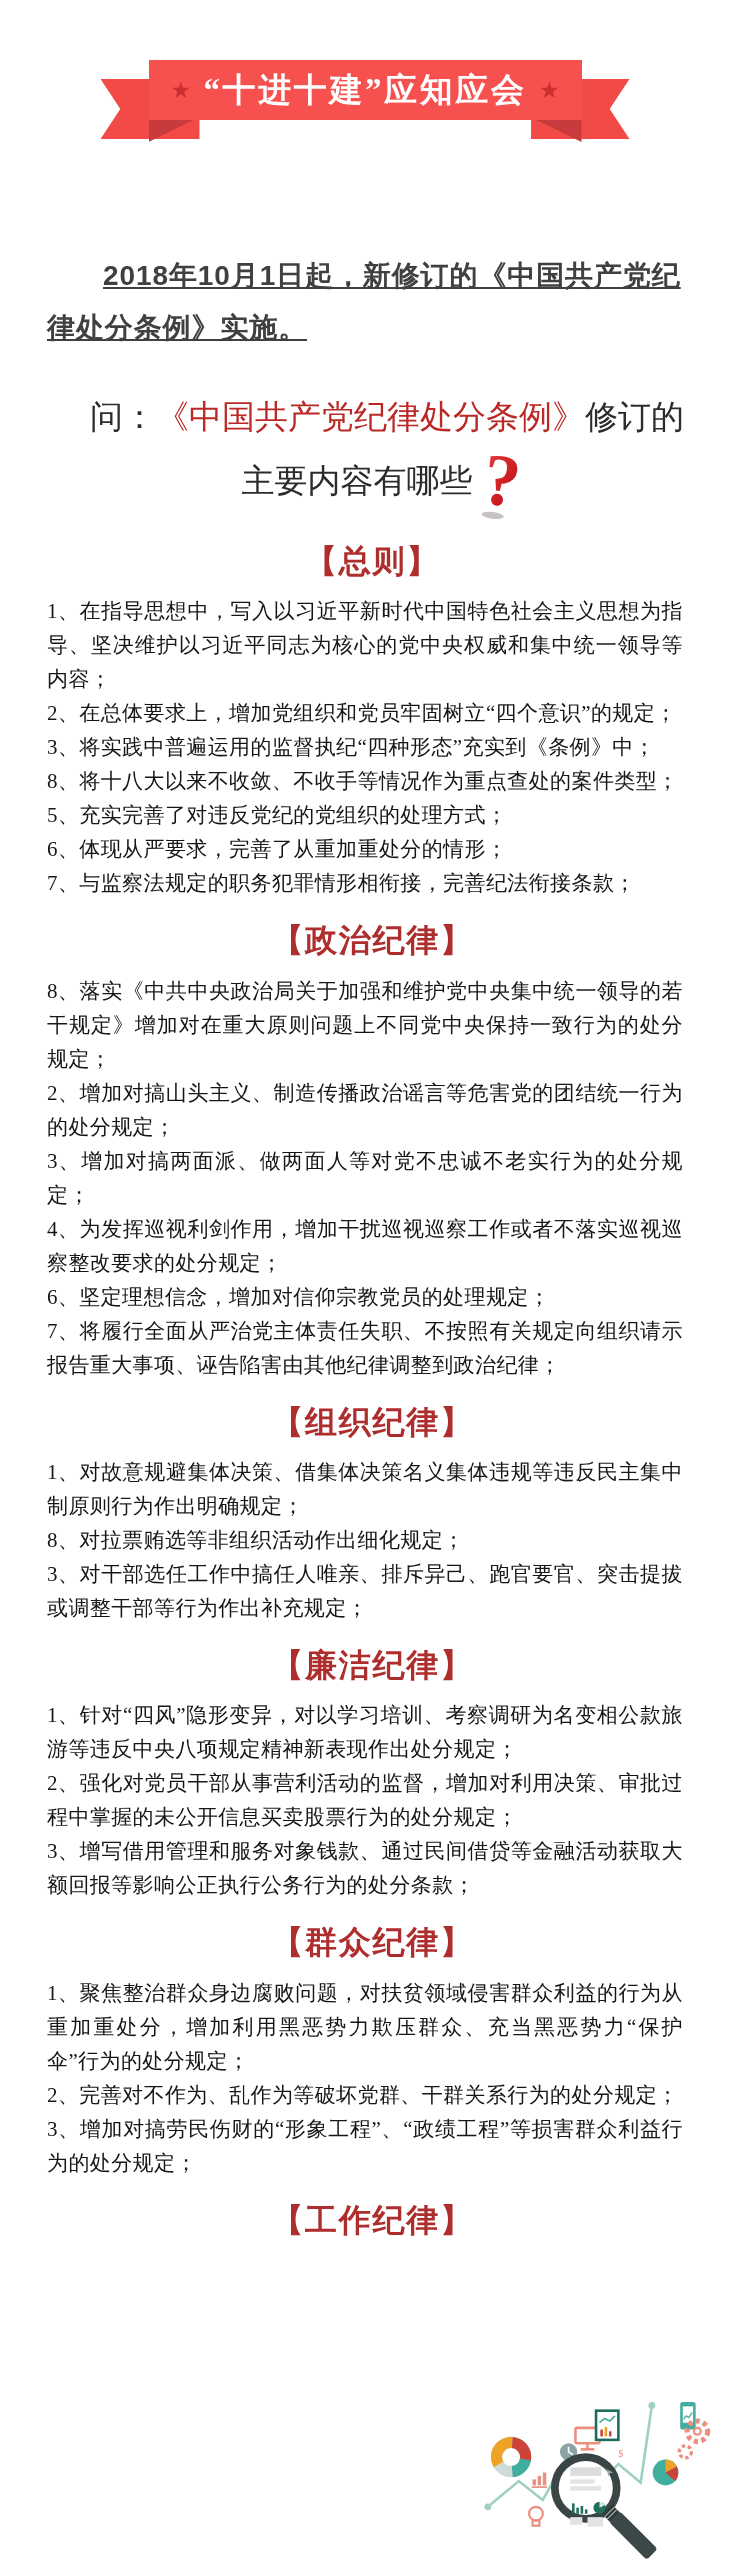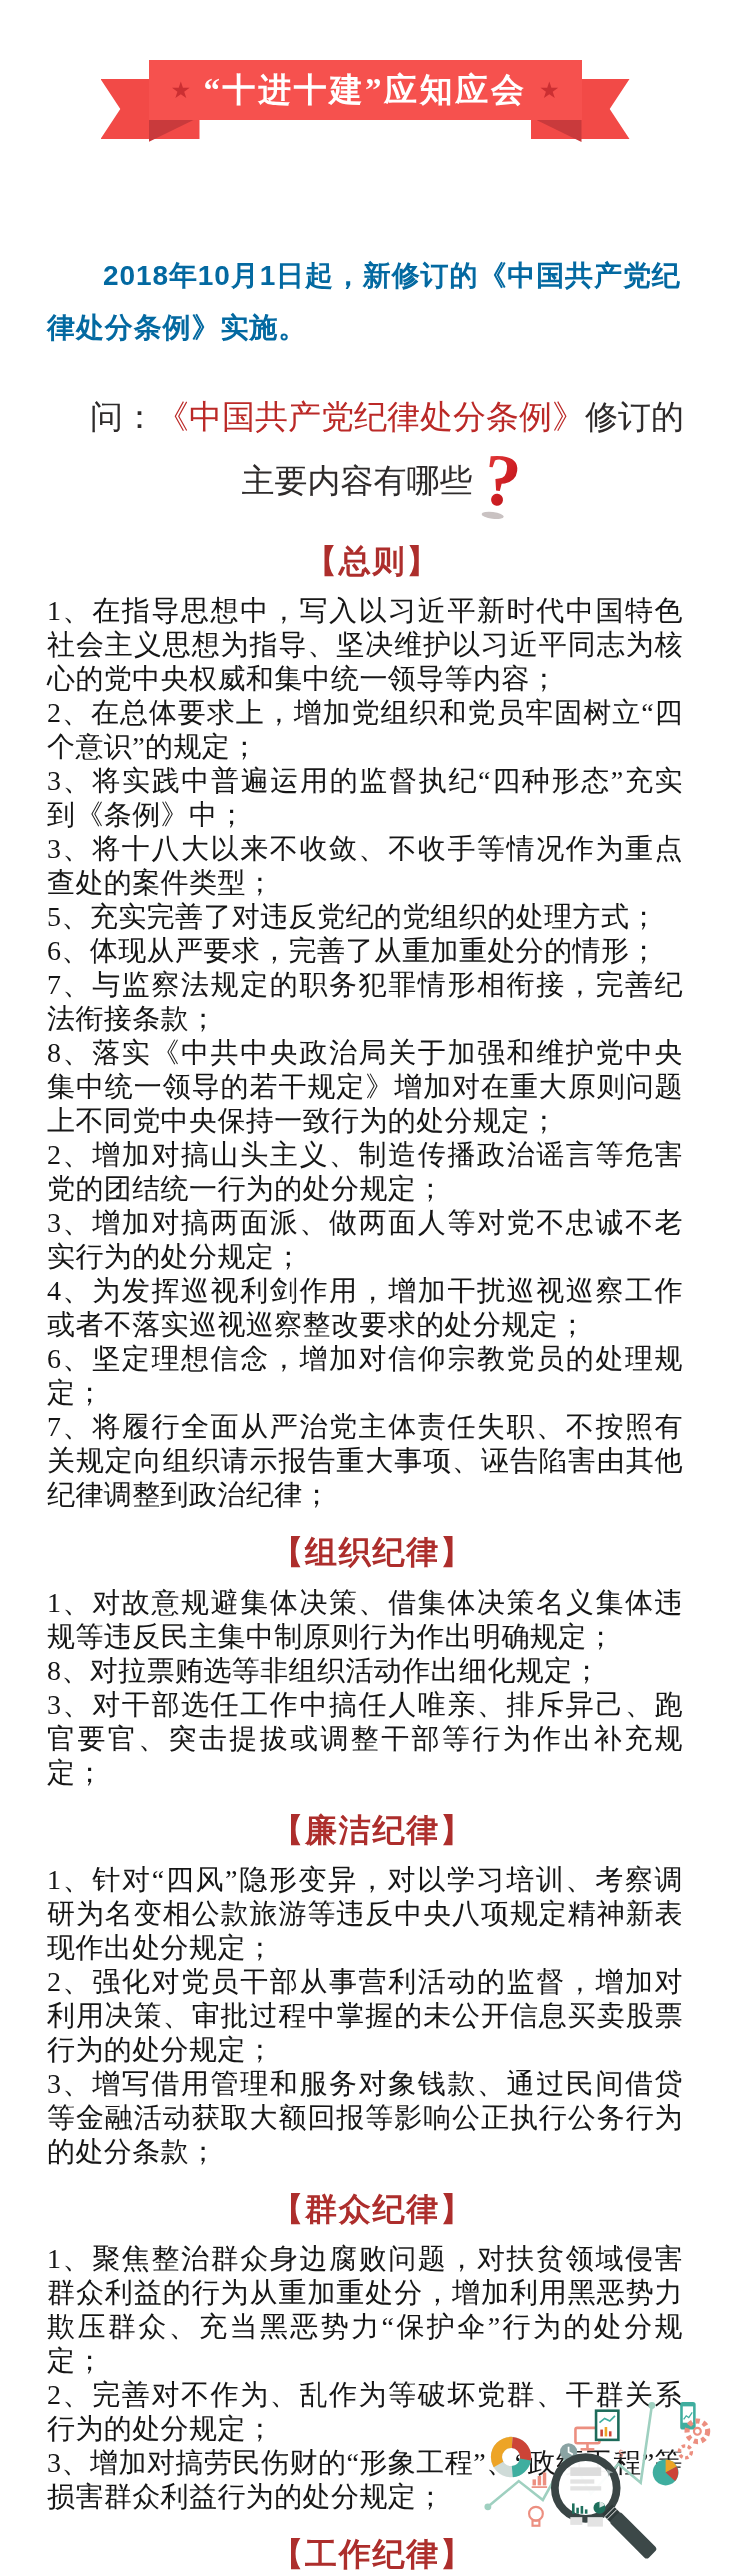--- a/index.html
+++ b/index.html
@@ -23,39 +23,40 @@
     padding:0 22px; box-sizing:border-box;
   }
   .star { color:#cb2f32; font-size:23px; line-height:1; }
   .banner-title {
     margin:0; color:#ffffff; font-size:33px; font-weight:bold; letter-spacing:2.6px;
     font-family:"Liberation Serif","DejaVu Serif",serif; white-space:nowrap;
   }
 
   
   .intro {
-    margin:89px 47px 0; text-indent:2em; color:#0369a1;
+    margin:89px 47px 0; text-indent:2em; color:#404040;
     font:bold 28px/1.85 "Liberation Sans","DejaVu Sans",sans-serif;
     letter-spacing:0.9px;
+    text-decoration:underline;
   }
 
   
   .question { margin-top:39px; text-align:center; color:#2e2b2b; font-size:33px; }
   .q-line { line-height:1.5;margin-left:44px; }
   .q-red { color:#bb2927; }
   .qmark { vertical-align:-29px; margin-left:5.2px; transform:rotate(7deg); }
 
   
   #sections { margin-top:1.7px; }
   .sec-title {
     margin:19px 0 10.3px; text-align:center; font-size:32px; font-weight:bold;
     color:#ad2e2c; letter-spacing:1.7px;padding-left:15px;
   }
   .item {
-    margin:0 47px; font-size:28px; line-height:34px; color:#161616;
+    margin:0 47px; font-size:21px; line-height:34px; color:#161616;
     text-align:justify; letter-spacing:0.4px;
   }
 
   
   .deco { position:absolute; right:0; bottom:8.6px; }
 </style>
 </head>
 <body>
 
 <div class="page">
@@ -88,26 +89,27 @@
         <text x="6" y="74" font-size="86" font-weight="bold" fill="url(#qg)" font-family="Liberation Serif, serif">?</text>
       </svg></div>
   </div>
 
   <div id="sections">
       <section>
         <h2 class="sec-title">【总则】</h2>
         <p class="item">1、在指导思想中，写入以习近平新时代中国特色社会主义思想为指导、坚决维护以习近平同志为核心的党中央权威和集中统一领导等内容；</p>
         <p class="item">2、在总体要求上，增加党组织和党员牢固树立“四个意识”的规定；</p>
         <p class="item">3、将实践中普遍运用的监督执纪“四种形态”充实到《条例》中；</p>
-        <p class="item">3、将十八大以来不收敛、不收手等情况作为重点查处的案件类型；</p>
+        <p class="item">8、将十八大以来不收敛、不收手等情况作为重点查处的案件类型；</p>
         <p class="item">5、充实完善了对违反党纪的党组织的处理方式；</p>
         <p class="item">6、体现从严要求，完善了从重加重处分的情形；</p>
         <p class="item">7、与监察法规定的职务犯罪情形相衔接，完善纪法衔接条款；</p>
       </section>
       <section>
+        <h2 class="sec-title">【政治纪律】</h2>
         <p class="item">8、落实《中共中央政治局关于加强和维护党中央集中统一领导的若干规定》增加对在重大原则问题上不同党中央保持一致行为的处分规定；</p>
         <p class="item">2、增加对搞山头主义、制造传播政治谣言等危害党的团结统一行为的处分规定；</p>
         <p class="item">3、增加对搞两面派、做两面人等对党不忠诚不老实行为的处分规定；</p>
         <p class="item">4、为发挥巡视利剑作用，增加干扰巡视巡察工作或者不落实巡视巡察整改要求的处分规定；</p>
         <p class="item">6、坚定理想信念，增加对信仰宗教党员的处理规定；</p>
         <p class="item">7、将履行全面从严治党主体责任失职、不按照有关规定向组织请示报告重大事项、诬告陷害由其他纪律调整到政治纪律；</p>
       </section>
       <section>
         <h2 class="sec-title">【组织纪律】</h2>
         <p class="item">1、对故意规避集体决策、借集体决策名义集体违规等违反民主集中制原则行为作出明确规定；</p>

